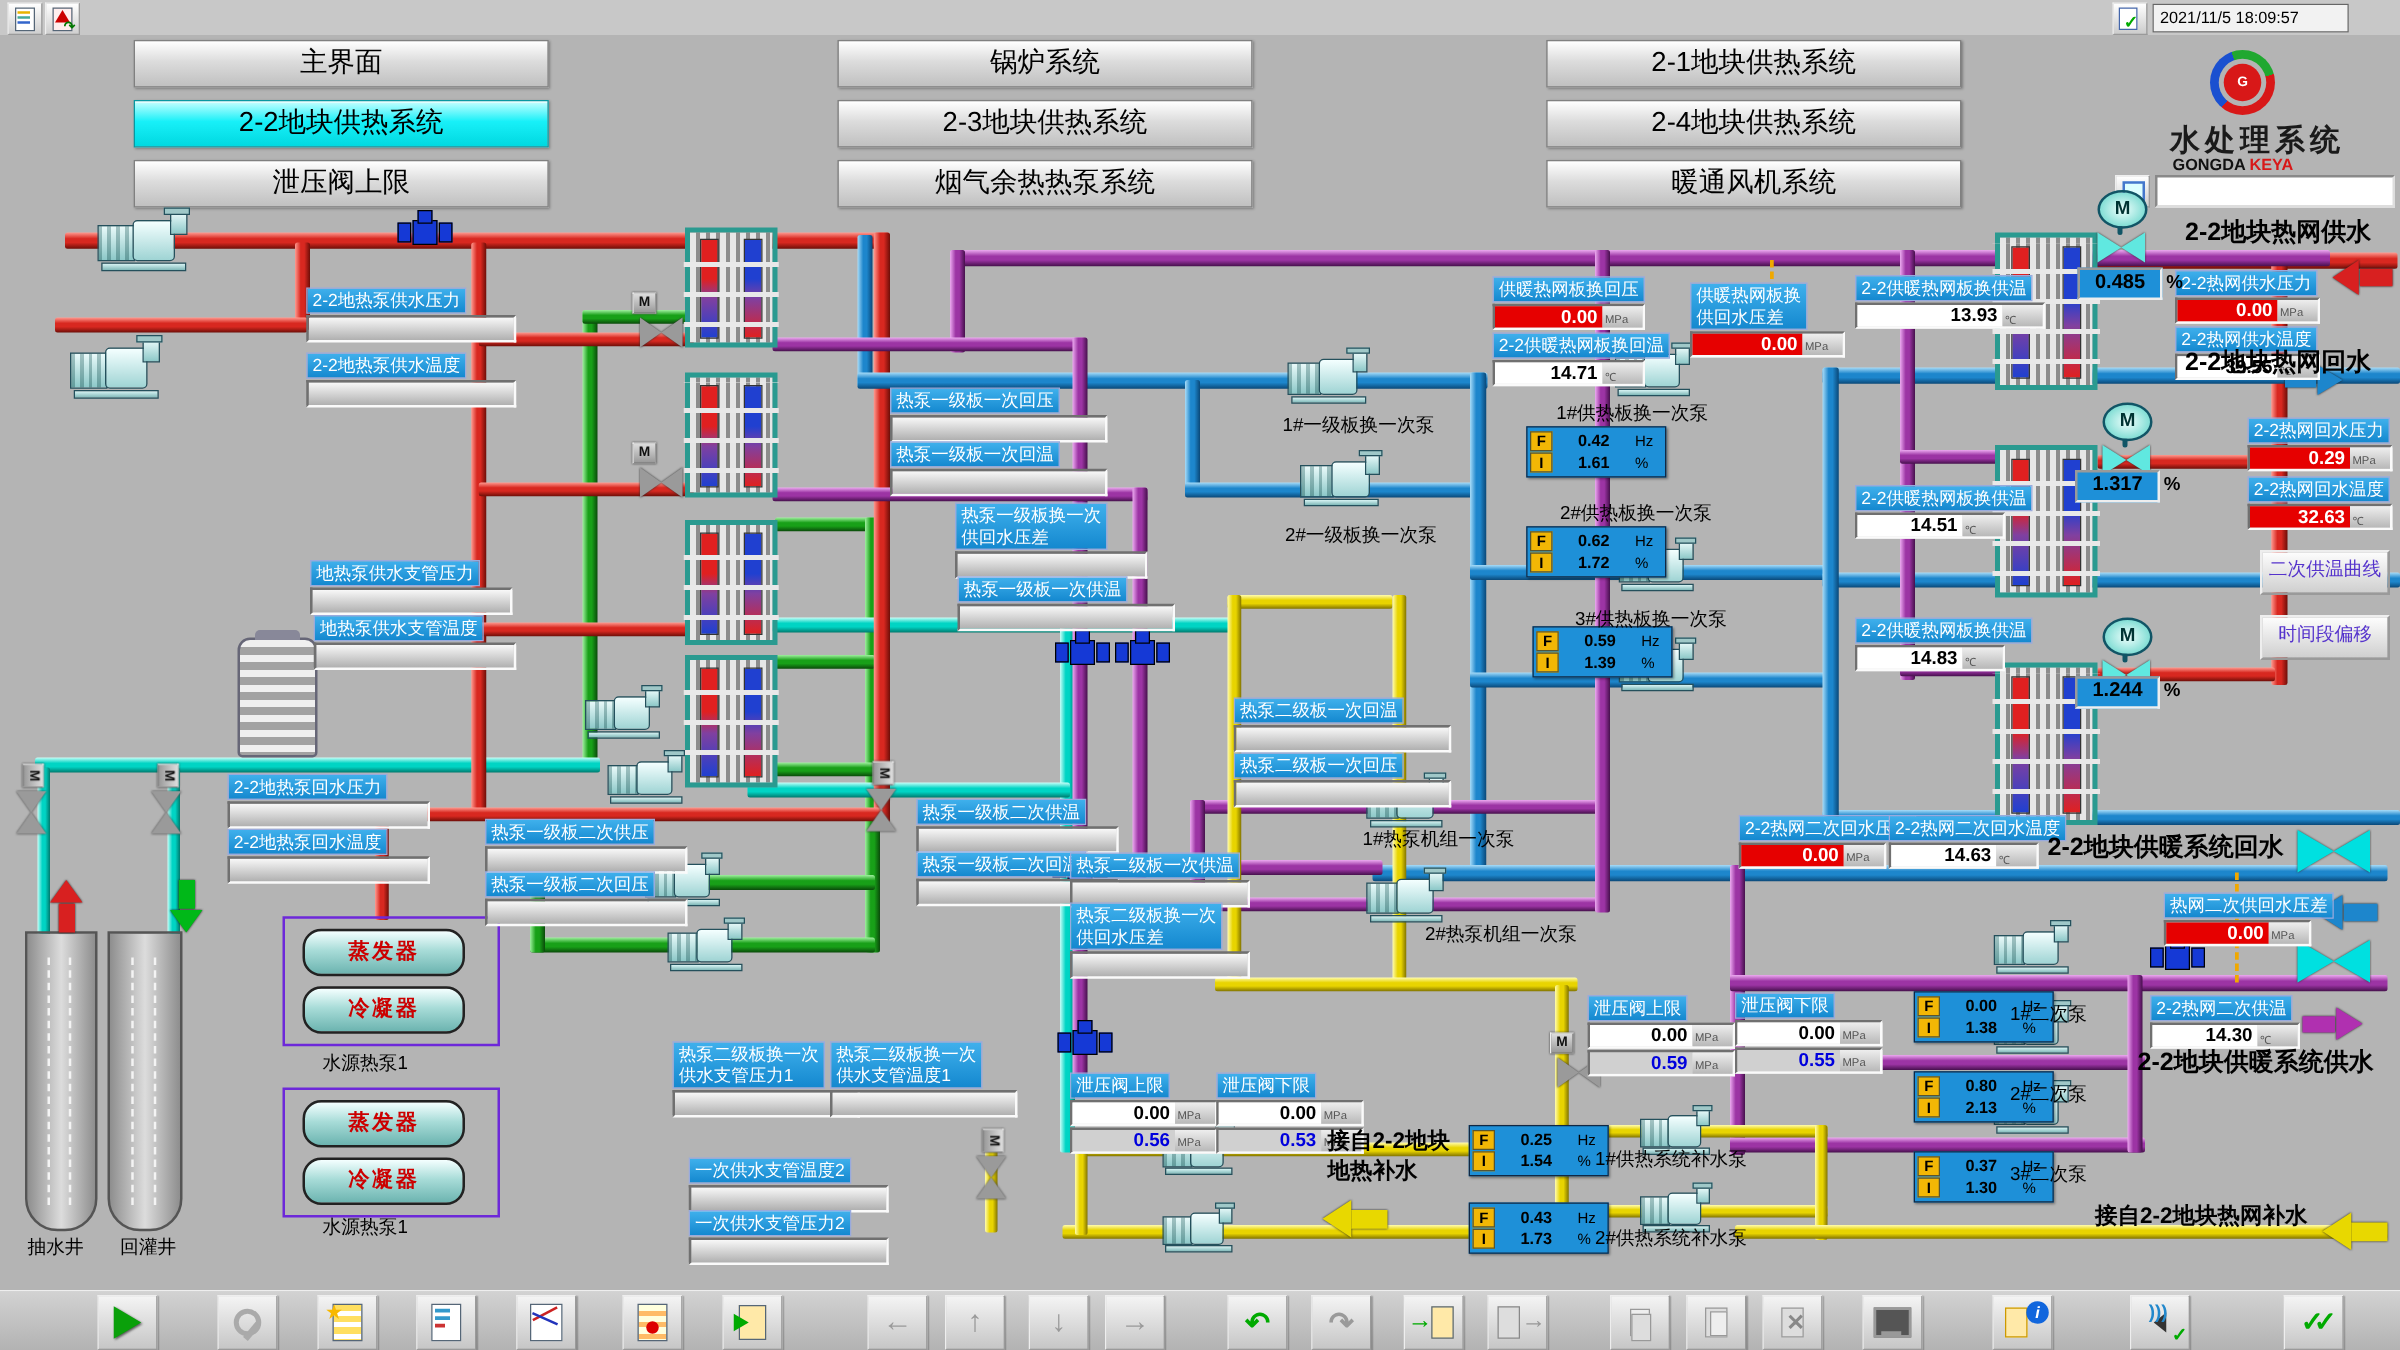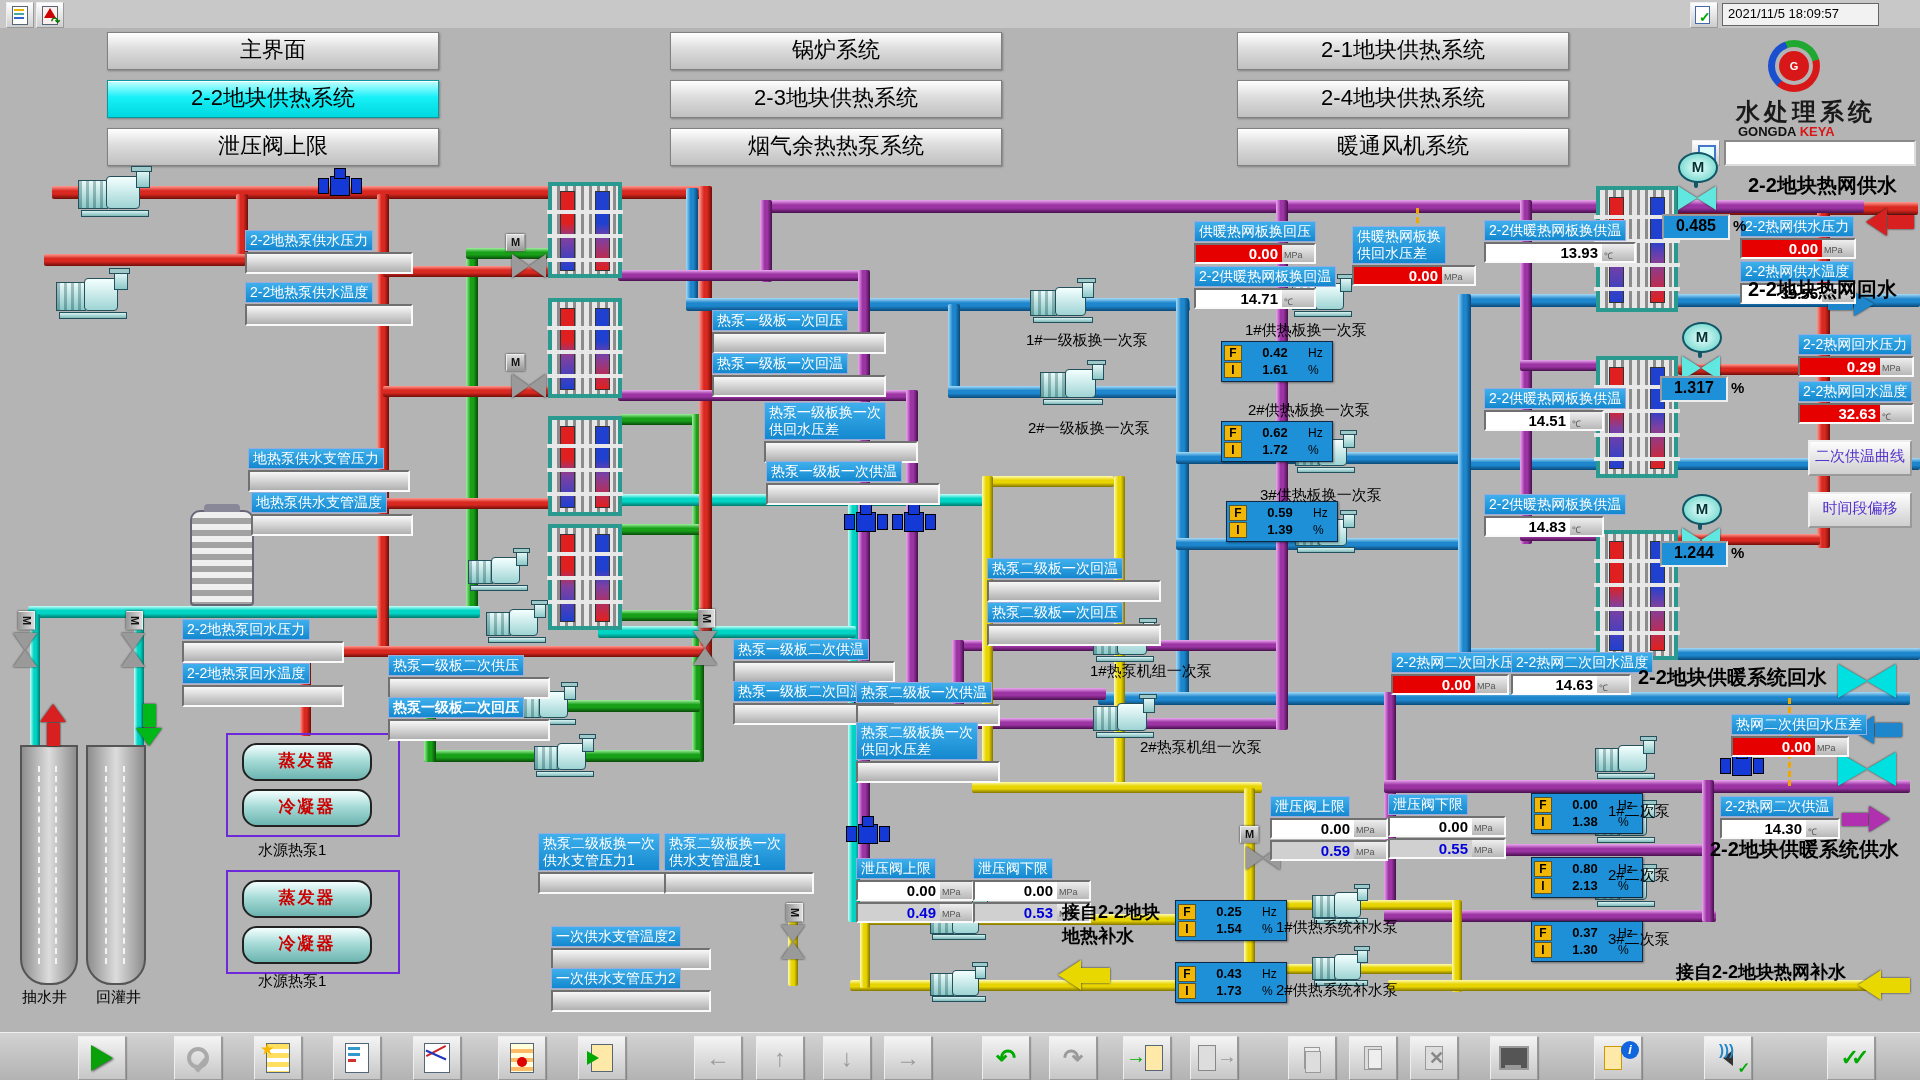--- a/index.html
+++ b/index.html
@@ -693,21 +693,21 @@
     <div class="gauge" style="left: 248px; top: 448px; width: 162px;"><div class="glab">地热泵供水支管压力</div><div class="gval empty"></div></div>
     <div class="gauge" style="left: 251px; top: 492px; width: 162px;"><div class="glab">地热泵供水支管温度</div><div class="gval empty"></div></div>
     <div class="gauge" style="left: 182px; top: 619px; width: 162px;"><div class="glab">2-2地热泵回水压力</div><div class="gval empty"></div></div>
     <div class="gauge" style="left: 182px; top: 663px; width: 162px;"><div class="glab">2-2地热泵回水温度</div><div class="gval empty"></div></div>
     <div class="gauge" style="left: 712px; top: 310px; width: 174px;"><div class="glab">热泵一级板一次回压</div><div class="gval empty"></div></div>
     <div class="gauge" style="left: 712px; top: 353px; width: 174px;"><div class="glab">热泵一级板一次回温</div><div class="gval empty"></div></div>
     <div class="gauge" style="left: 764px; top: 402px; width: 154px;"><div class="glab">热泵一级板换一次
 供回水压差</div><div class="gval empty"></div></div>
     <div class="gauge" style="left: 766px; top: 461px; width: 174px;"><div class="glab">热泵一级板一次供温</div><div class="gval empty"></div></div>
     <div class="gauge" style="left: 388px; top: 655px; width: 162px;"><div class="glab">热泵一级板二次供压</div><div class="gval empty"></div></div>
-    <div class="gauge" style="left: 388px; top: 697px; width: 162px; font-weight: bold;"><div class="glab">热泵一级板二次回压</div><div class="gval empty"></div></div>
+    <div class="gauge" style="left: 388px; top: 697px; width: 162px;"><div class="glab">热泵一级板二次回压</div><div class="gval empty"></div></div>
     <div class="gauge" style="left: 733px; top: 639px; width: 162px;"><div class="glab">热泵一级板二次供温</div><div class="gval empty"></div></div>
     <div class="gauge" style="left: 733px; top: 681px; width: 162px;"><div class="glab">热泵一级板二次回温</div><div class="gval empty"></div></div>
     <div class="gauge" style="left: 987px; top: 558px; width: 174px;"><div class="glab">热泵二级板一次回温</div><div class="gval empty"></div></div>
     <div class="gauge" style="left: 987px; top: 602px; width: 174px;"><div class="glab">热泵二级板一次回压</div><div class="gval empty"></div></div>
     <div class="gauge" style="left: 856px; top: 682px; width: 144px;"><div class="glab">热泵二级板一次供温</div><div class="gval empty"></div></div>
     <div class="gauge" style="left: 856px; top: 722px; width: 144px;"><div class="glab">热泵二级板换一次
 供回水压差</div><div class="gval empty"></div></div>
     <div class="gauge" style="left: 538px; top: 833px; width: 150px;"><div class="glab">热泵二级板换一次
 供水支管压力1</div><div class="gval empty"></div></div>
     <div class="gauge" style="left: 664px; top: 833px; width: 150px;"><div class="glab">热泵二级板换一次
@@ -768,21 +768,21 @@
         <div class="gunit">MPa</div>
       </div></div>
     <div class="gauge" style="left: 1720px; top: 796px; width: 120px;"><div class="glab">2-2热网二次供温</div><div class="gval">
         <div class="gnum">14.30</div>
         <div class="gunit">℃</div>
       </div></div>
     <div class="gauge" style="left: 856px; top: 858px; width: 118px;"><div class="glab">泄压阀上限</div><div class="gval">
         <div class="gnum">0.00</div>
         <div class="gunit">MPa</div>
       </div><div class="gval">
-        <div class="gnum blue">0.49</div>
+        <div class="gnum blue">0.56</div>
         <div class="gunit">MPa</div>
       </div></div>
     <div class="gauge" style="left: 973px; top: 858px; width: 118px;"><div class="glab">泄压阀下限</div><div class="gval">
         <div class="gnum">0.00</div>
         <div class="gunit">MPa</div>
       </div><div class="gval">
         <div class="gnum blue">0.53</div>
         <div class="gunit">MPa</div>
       </div></div>
     <div class="gauge" style="left: 1270px; top: 796px; width: 118px;"><div class="glab">泄压阀上限</div><div class="gval">

